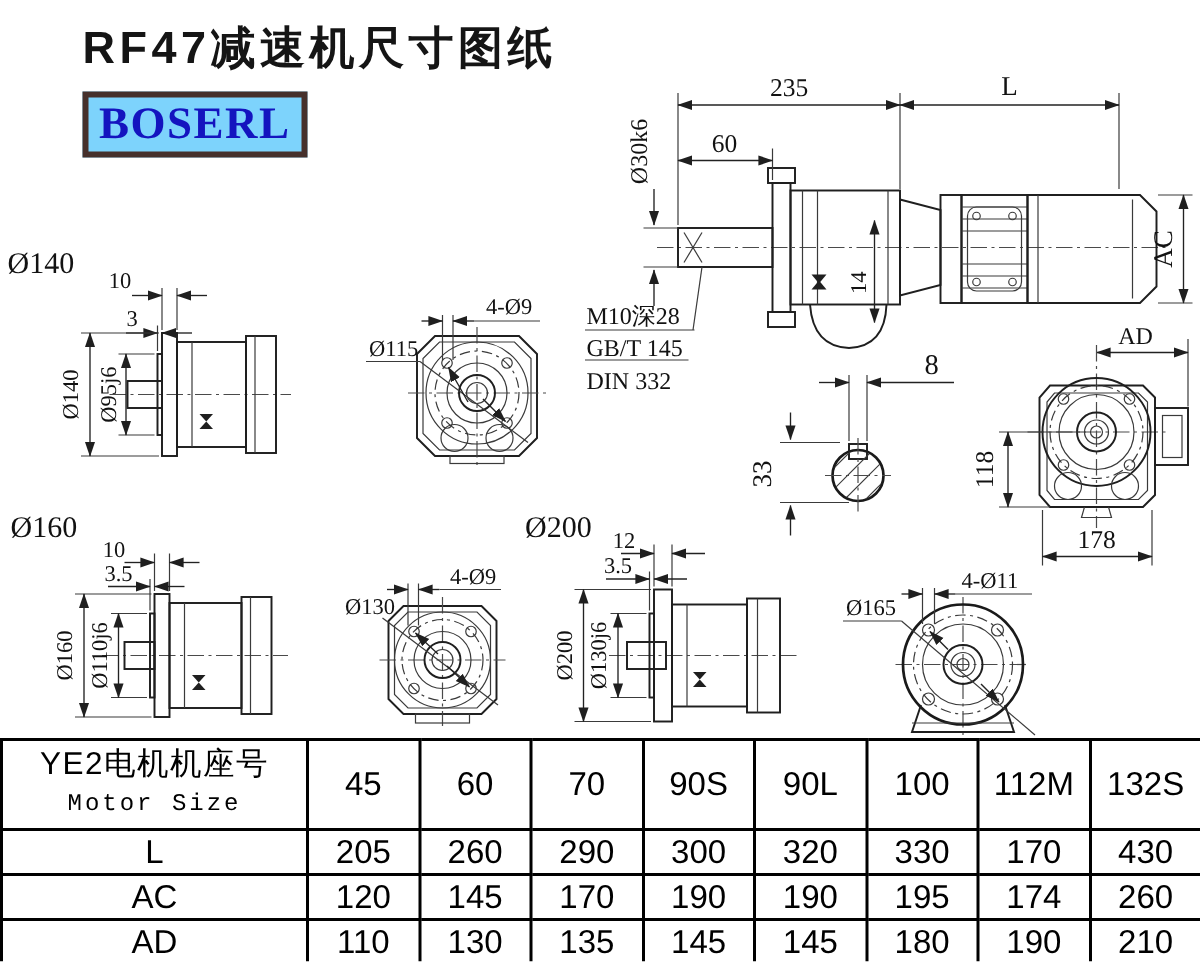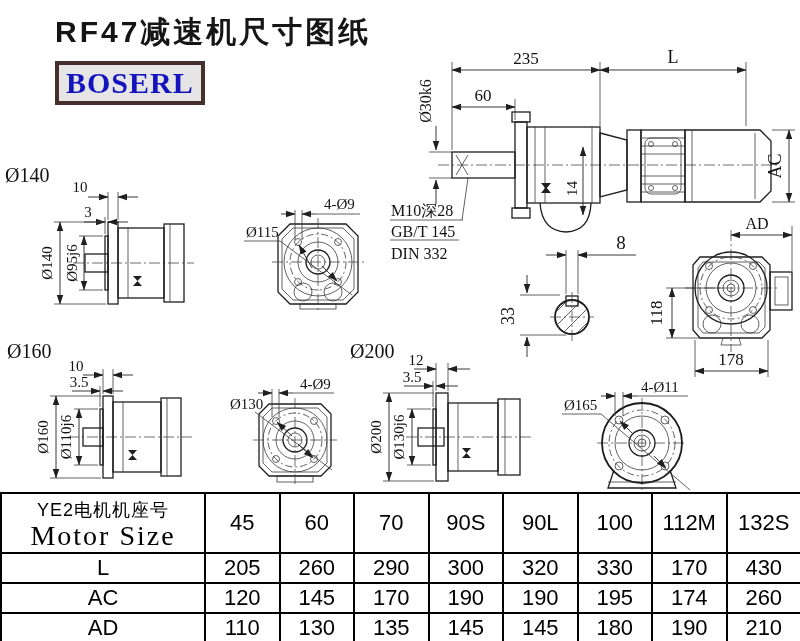--- a/index.html
+++ b/index.html
@@ -1,42 +1,42 @@
 <!DOCTYPE html>
 <html><head>
 <meta charset="utf-8">
 <style>
   html,body{margin:0;padding:0;background:#fff;}
   .sheet{position:relative;width:800px;height:641px;background:#ffffff;overflow:hidden;
          font-family:"Liberation Sans",sans-serif;}
   .title{position:absolute;left:55px;top:12px;font-size:30px;font-weight:bold;color:#151515;
          letter-spacing:3px;white-space:nowrap;}
-  .logo{position:absolute;left:55px;top:61px;border:4px solid #46302b;background:#e5e5e5;
+  .logo{position:absolute;left:55px;top:61px;border:4px solid #46302b;background:#7dd3fc;
         padding:0 7px;height:36px;display:flex;align-items:center;}
   .logo-text{font-family:"Liberation Serif",serif;font-size:30px;font-weight:bold;
         color:#1414bf;letter-spacing:1px;line-height:34px;}
   svg{position:absolute;left:0;top:0;}
   svg .ln{stroke:#1f1f1f;stroke-width:1.3;fill:none;}
   svg .bold{stroke:#1a1a1a;stroke-width:1.8;fill:none;}
   svg .thin{stroke:#3a3a3a;stroke-width:0.8;fill:none;}
   svg .cl{stroke:#4a4a4a;stroke-width:0.8;fill:none;stroke-dasharray:11 3 2 3;}
   svg .dash{stroke:#3a3a3a;stroke-width:0.8;fill:none;stroke-dasharray:7 3 2 3;}
   svg .dim{stroke:#222;stroke-width:0.9;fill:none;}
   svg .fillb{fill:#1f1f1f;stroke:none;}
   svg text{font-family:"Liberation Serif",serif;fill:#121212;}
   .t15{font-size:15px;} .t16{font-size:16px;} .t17{font-size:17px;}
   .t18{font-size:18px;} .t19{font-size:19px;} .t20{font-size:20px;}
   .dim-table{position:absolute;left:0;top:492px;width:800px;height:149px;
         border-collapse:collapse;table-layout:fixed;background:#fff;}
   .dim-table td{border:2px solid #000;text-align:center;vertical-align:middle;
         padding:0;color:#000;font-size:22px;}
   .dim-table tr.hdr td{height:58px;}
   .dim-table tr.vals td{height:28px;}
-  .hcn{font-size:18px;letter-spacing:1px;line-height:26px;}
-  .hen{font-family:Liberation Serif, serif;font-size:28px;letter-spacing:2px;line-height:26px;}
+  .hcn{font-size:21px;letter-spacing:1px;line-height:26px;}
+  .hen{font-family:Liberation Mono, monospace;font-size:16px;letter-spacing:2px;line-height:26px;}
 </style>
 </head>
 <body>
 
 <div class="sheet">
 
   <div class="title">RF47减速机尺寸图纸</div>
   <div class="logo">
     <span class="logo-text">BOSERL</span>
   </div>

